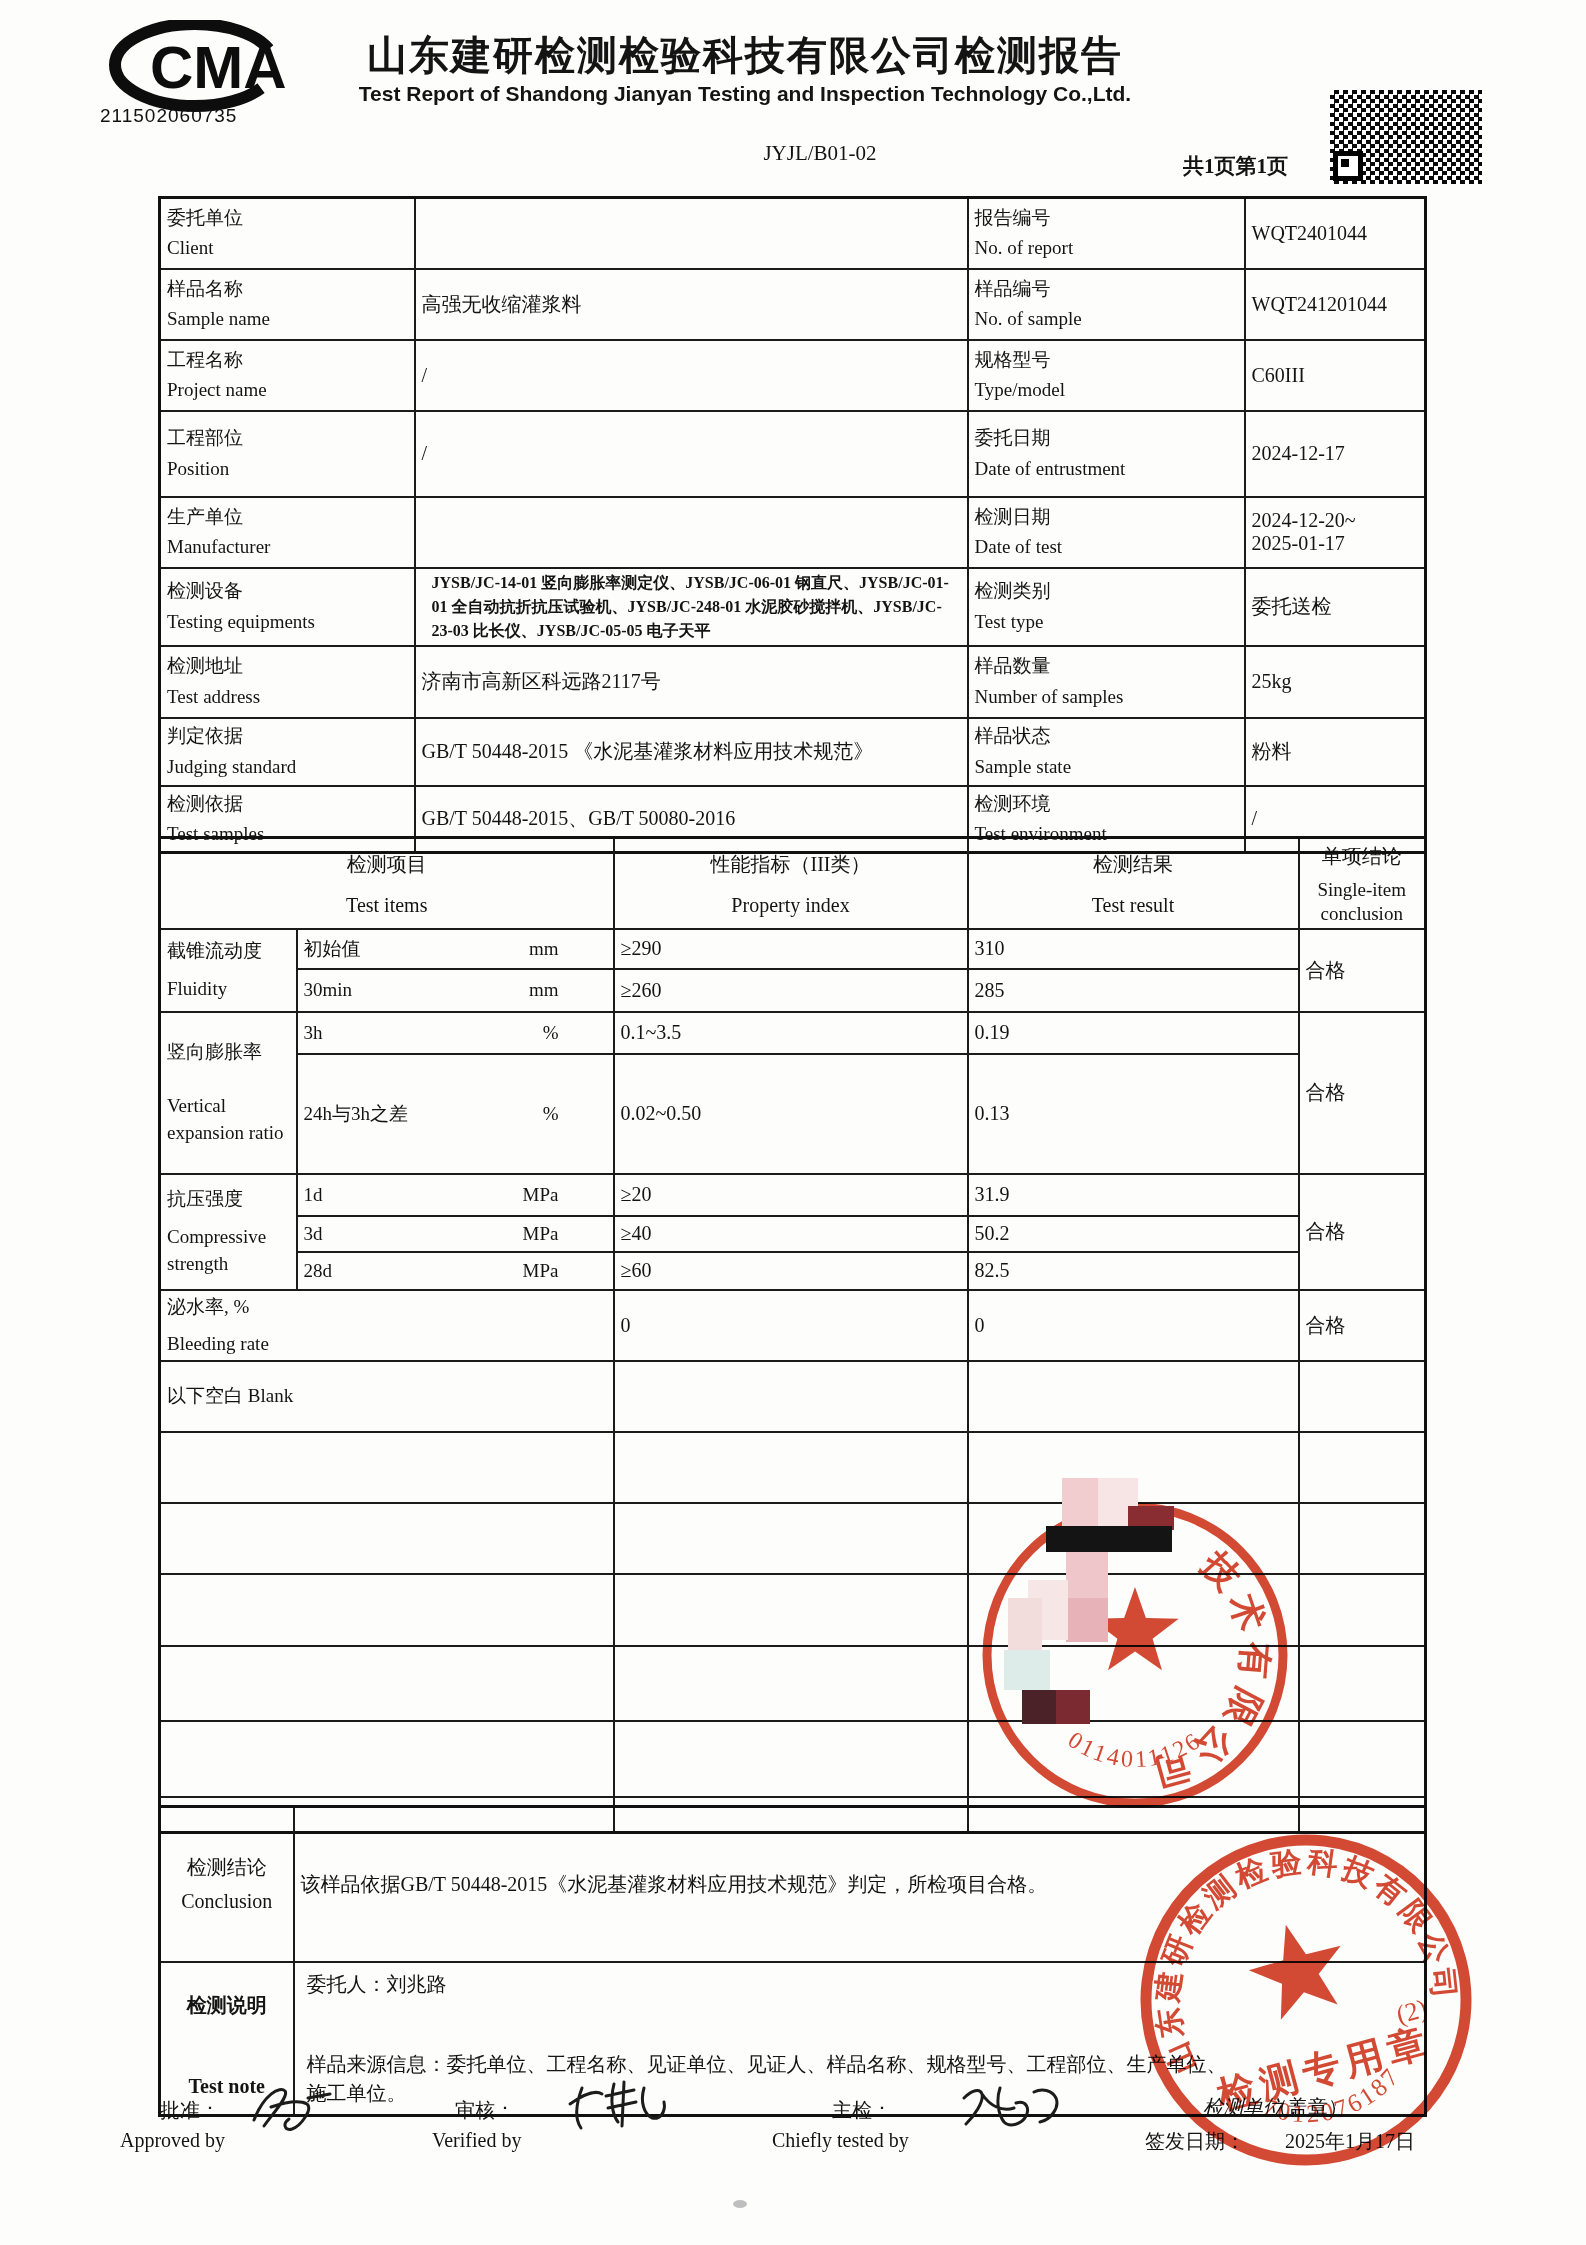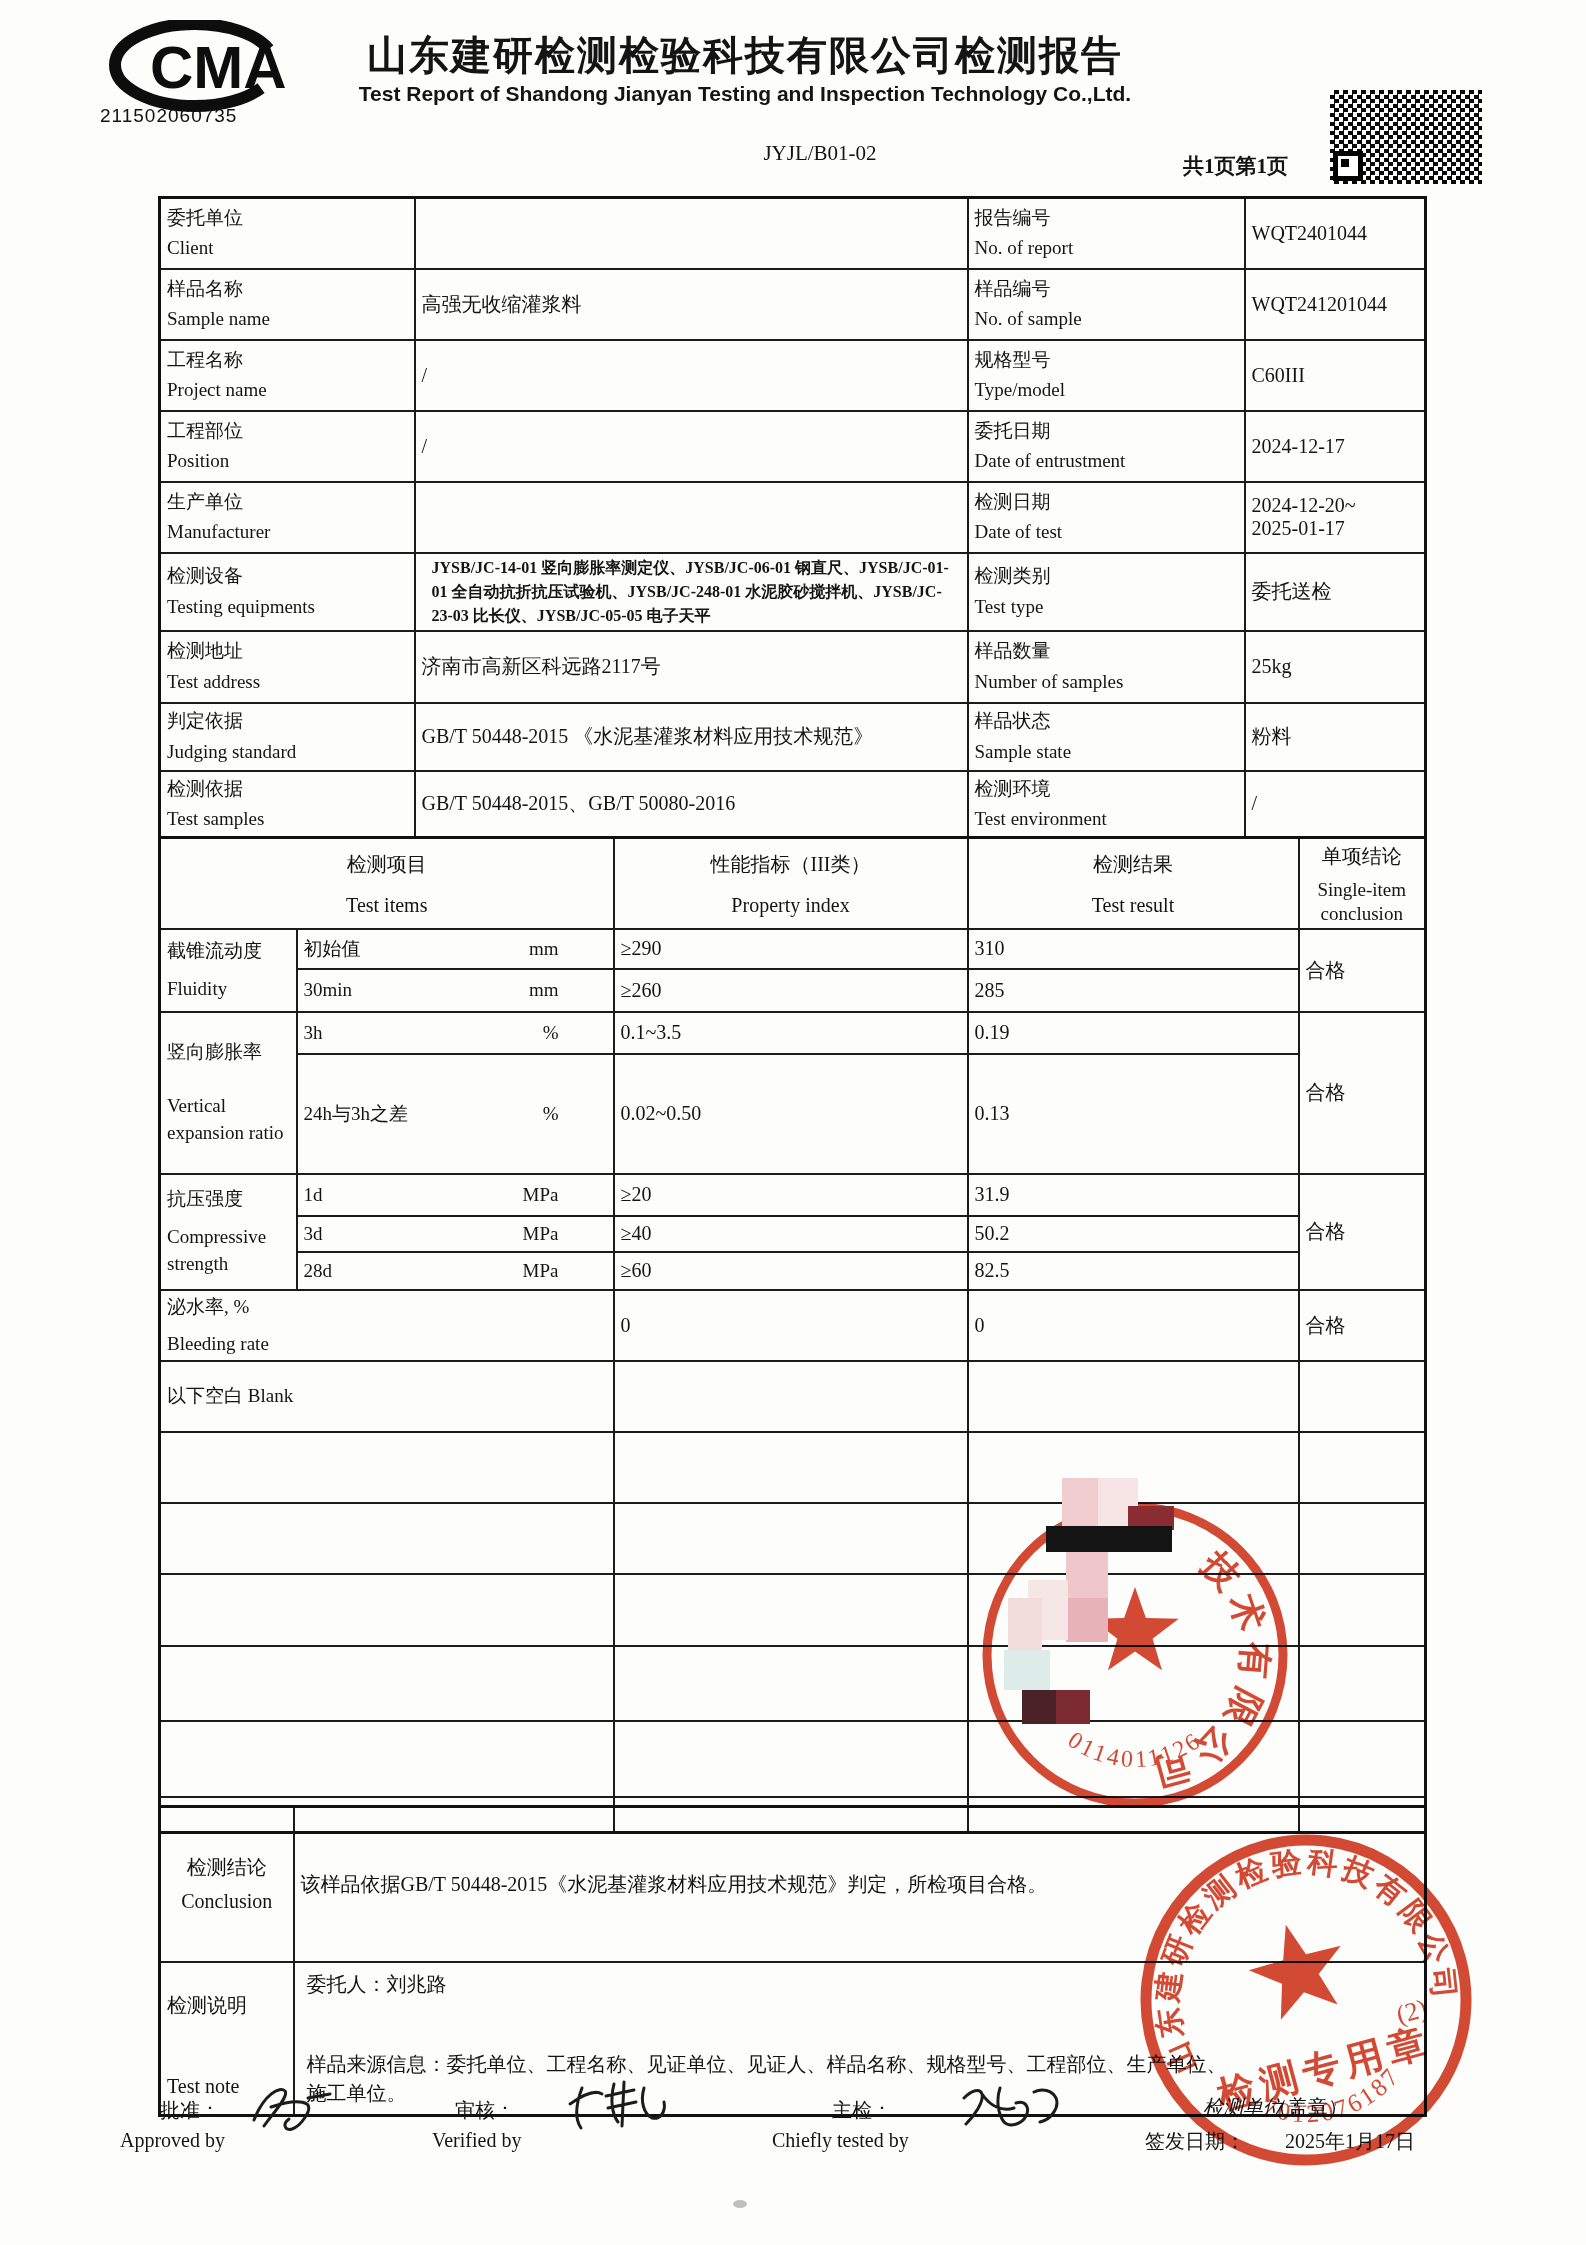--- a/index.html
+++ b/index.html
@@ -39,21 +39,21 @@
   .hd{text-align:center;font-size:20px;}
   .hd .zh{display:block;margin-top:2px;}
   .hd .en{display:block;margin-top:16px;}
   .hd.narrow .en{margin-top:8px;font-size:19px;line-height:1.25;text-align:center;}
   .blankcell{font-size:19px;vertical-align:top;padding-top:8px;padding-left:8px;}
   .conc-lbl{text-align:center;font-size:20px;line-height:1.7;}
   .conc-txt{font-size:20px;padding-left:12px;}
   .note-cell{vertical-align:top;}
   .note-l1{font-size:20px;margin:6px 0 0 6px;}
   .note-l2{font-size:20px;margin:52px 0 4px 6px;max-width:932px;line-height:1.45;}
-  .note-lbl{text-align:left;font-size:20px;}
+  .note-lbl{text-align:center;font-size:20px;font-weight:bold;}
   .note-lbl .zh{display:block;margin-top:14px;}
   .note-lbl .en{display:block;margin-top:56px;}
 
   
   .ftxt{position:absolute;font-size:20px;}
   .sig{position:absolute;}
   .sig path{fill:none;stroke:#1c1c1c;stroke-width:3;stroke-linecap:round;stroke-linejoin:round;}
 
   
   .stamp{position:absolute;mix-blend-mode:multiply;opacity:0.92;}
@@ -100,21 +100,21 @@
       <td class="val">高强无收缩灌浆料</td>
       <td class="lbl"><span>样品编号</span><br><span class="en">No. of sample</span></td>
       <td class="val">WQT241201044</td>
     </tr>
     <tr style="height:71px">
       <td class="lbl"><span>工程名称</span><br><span class="en">Project name</span></td>
       <td class="val">/</td>
       <td class="lbl"><span>规格型号</span><br><span class="en">Type/model</span></td>
       <td class="val">C60III</td>
     </tr>
-    <tr style="height:71px">
+    <tr style="height:86px">
       <td class="lbl"><span>工程部位</span><br><span class="en">Position</span></td>
       <td class="val">/</td>
       <td class="lbl"><span>委托日期</span><br><span class="en">Date of entrustment</span></td>
       <td class="val">2024-12-17</td>
     </tr>
     <tr style="height:71px">
       <td class="lbl"><span>生产单位</span><br><span class="en">Manufacturer</span></td>
       <td class="val"></td>
       <td class="lbl"><span>检测日期</span><br><span class="en">Date of test</span></td>
       <td class="val">2024-12-20~

